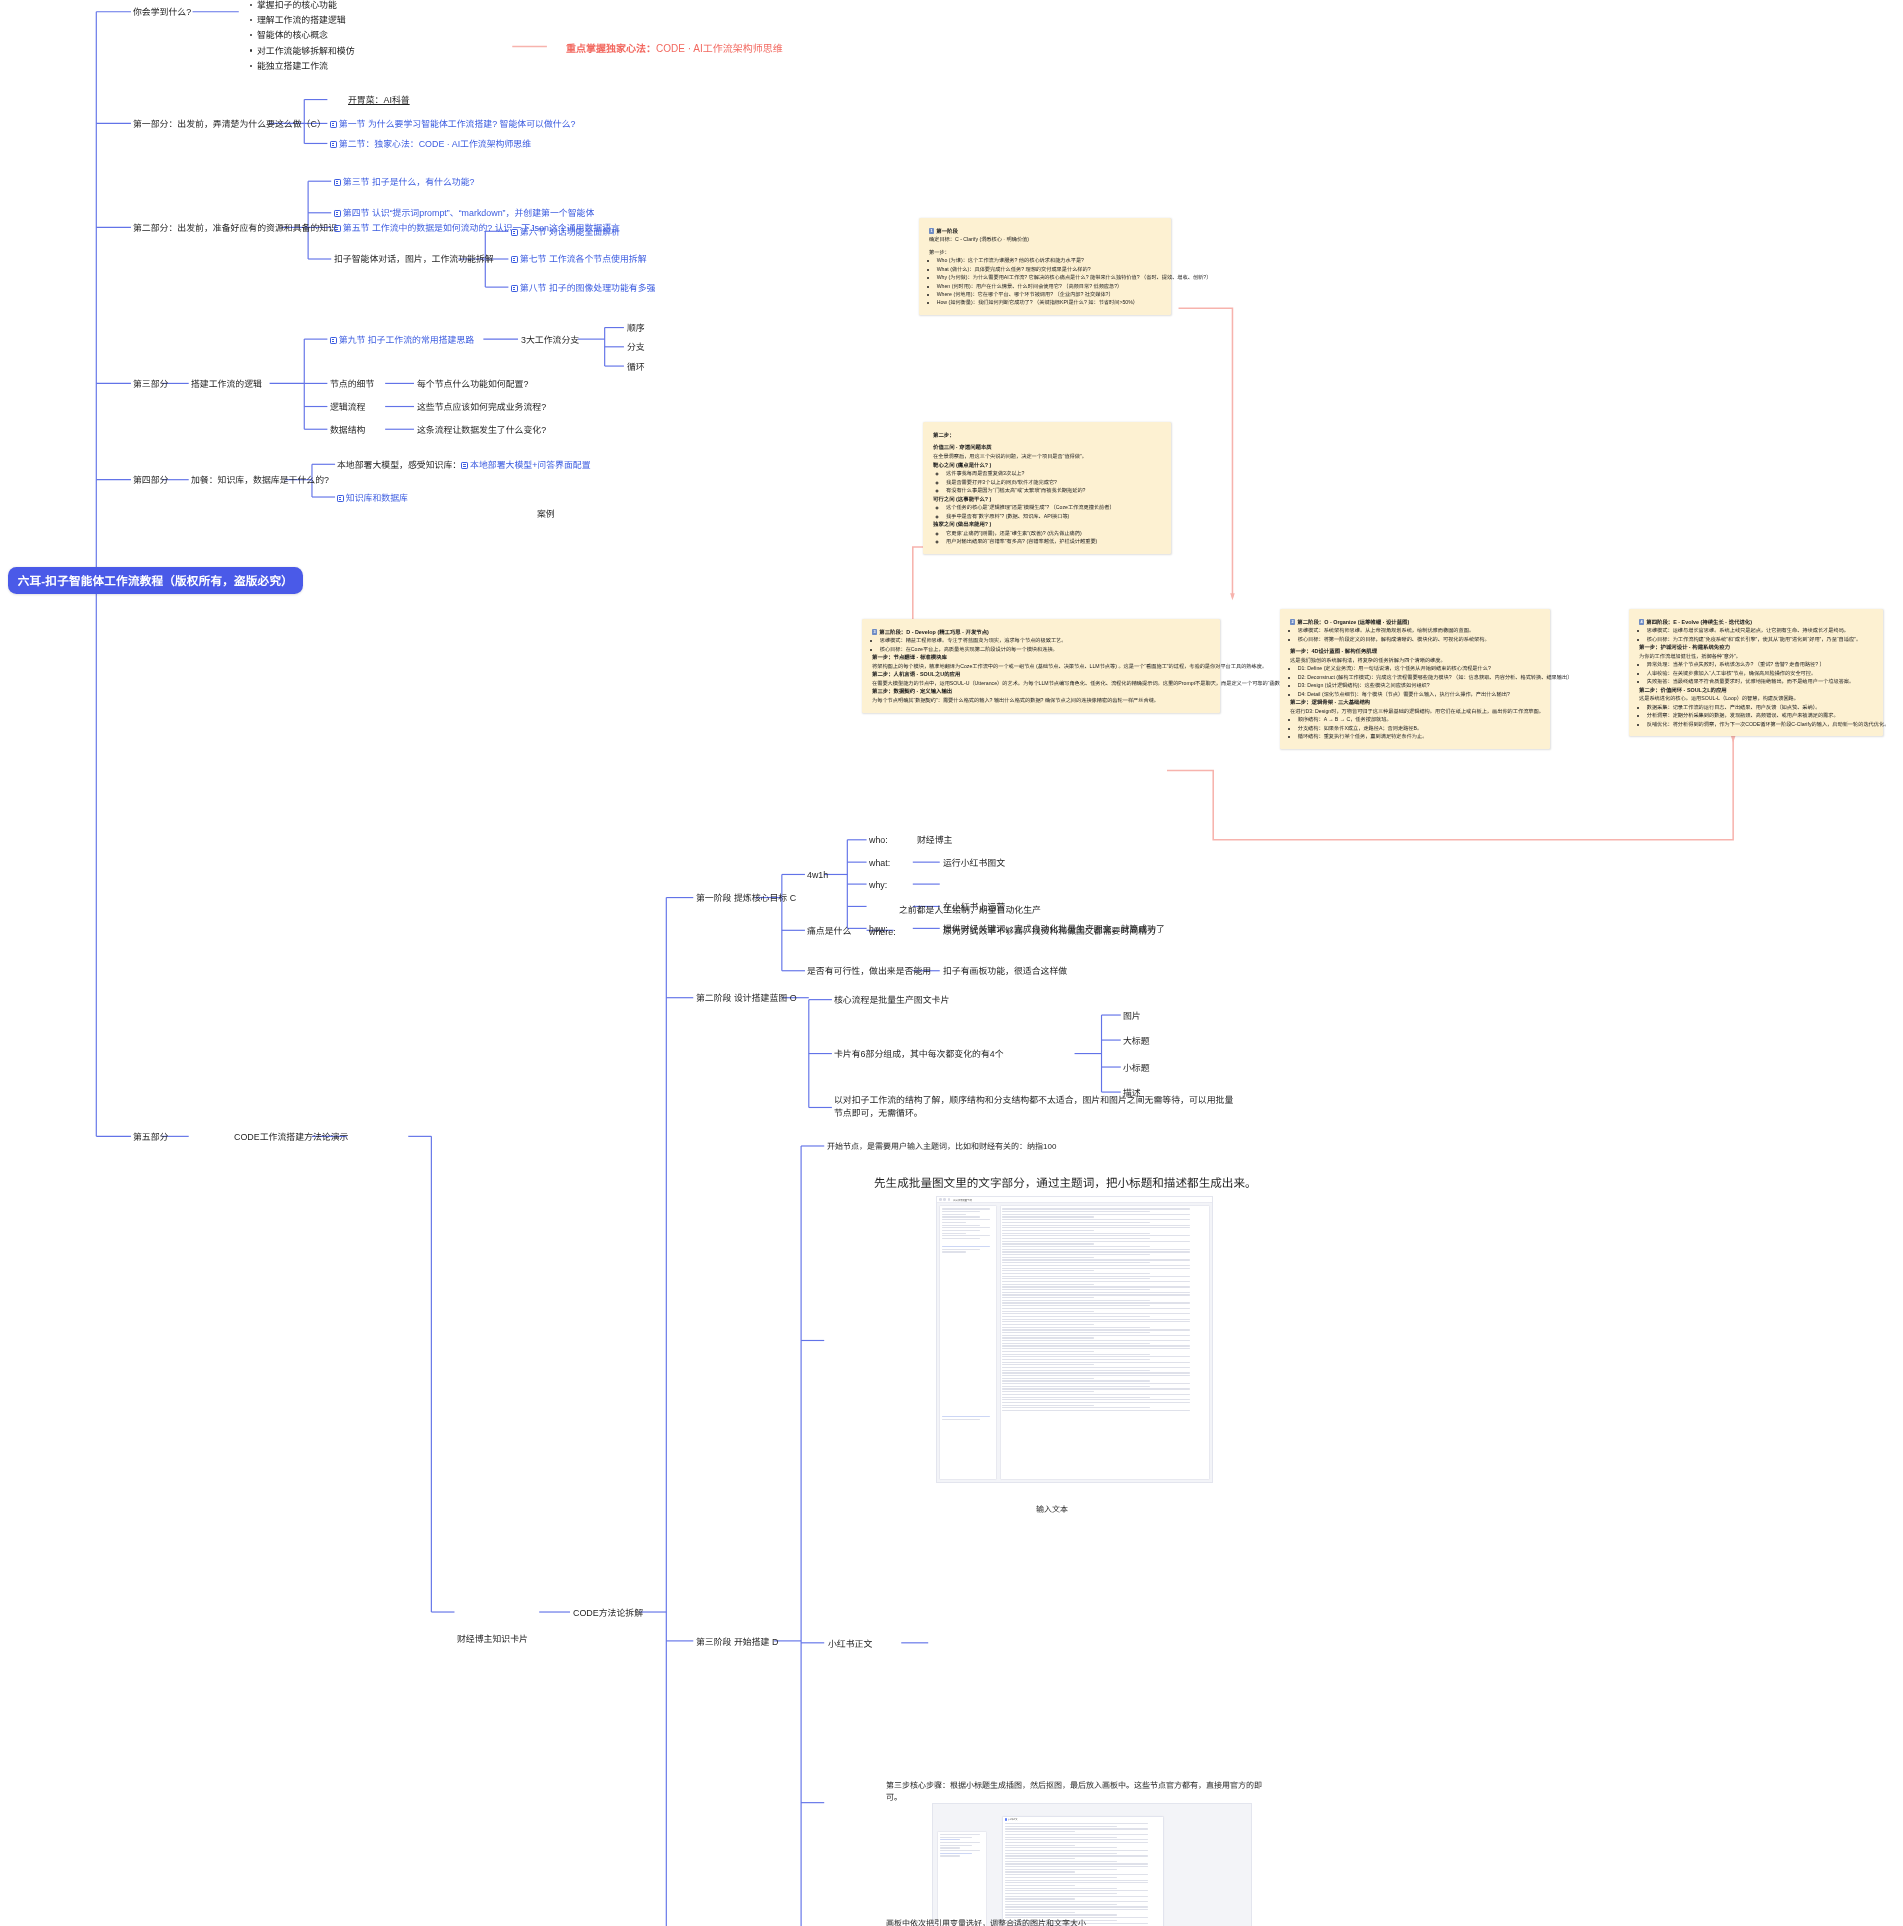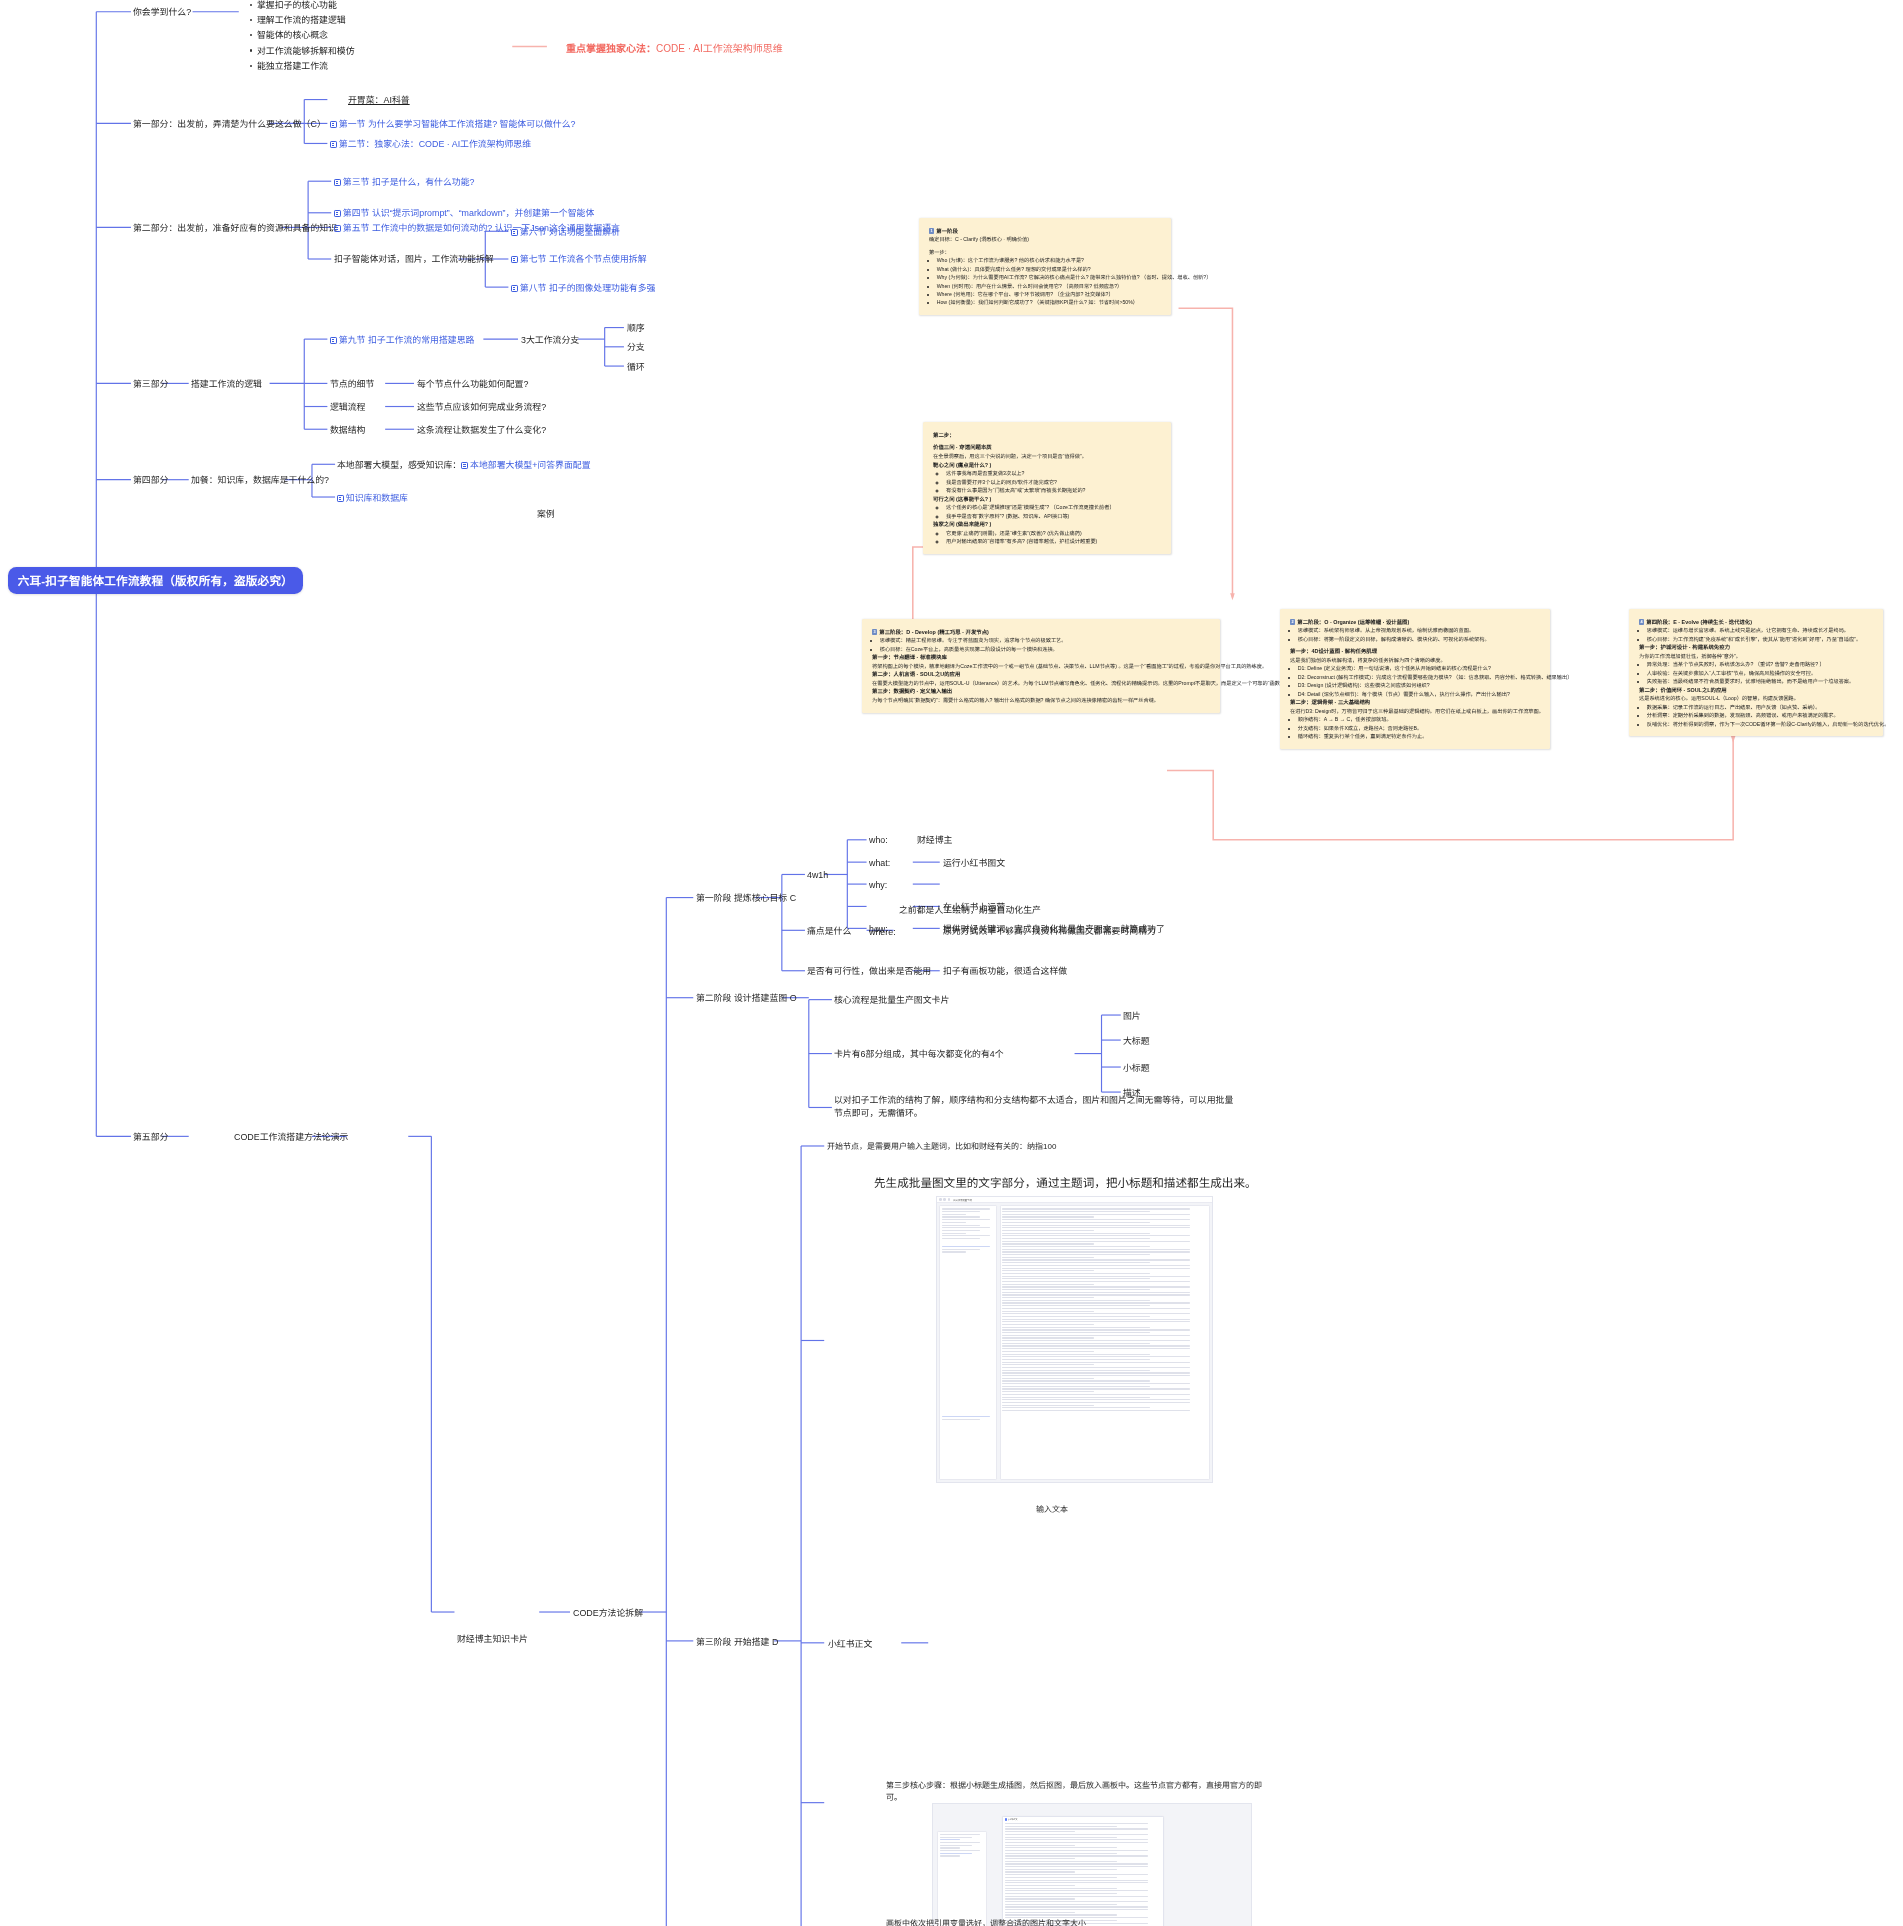--- a/index.html
+++ b/index.html
@@ -293,21 +293,21 @@
 <div class="node link" style="left:511px; top:253px;">
   <span class="doc-ic"></span><span>第七节 工作流各个节点使用拆解</span>
 </div>
 <div class="node link" style="left:511px; top:282px;">
   <span class="doc-ic"></span><span>第八节 扣子的图像处理功能有多强</span>
 </div>
 
 <div class="node t" style="left:133px; top:378px;">第三部分</div>
 <div class="node t" style="left:191px; top:378px;">搭建工作流的逻辑</div>
 
-<div class="node link" style="left:330px; top:334px;">
+<div class="node link" style="left:330px; top:334px;font-family:Liberation Serif, serif;">
   <span class="doc-ic"></span><span>第九节 扣子工作流的常用搭建思路</span>
 </div>
 <div class="node t" style="left:521px; top:334px;">3大工作流分支</div>
 <div class="node t" style="left:627px; top:322px;">顺序</div>
 <div class="node t" style="left:627px; top:341px;">分支</div>
 <div class="node t" style="left:627px; top:361px;">循环</div>
 
 <div class="node t" style="left:330px; top:378px;">节点的细节</div>
 <div class="node t" style="left:417px; top:378px;">每个节点什么功能如何配置?</div>
 <div class="node t" style="left:330px; top:401px;">逻辑流程</div>

